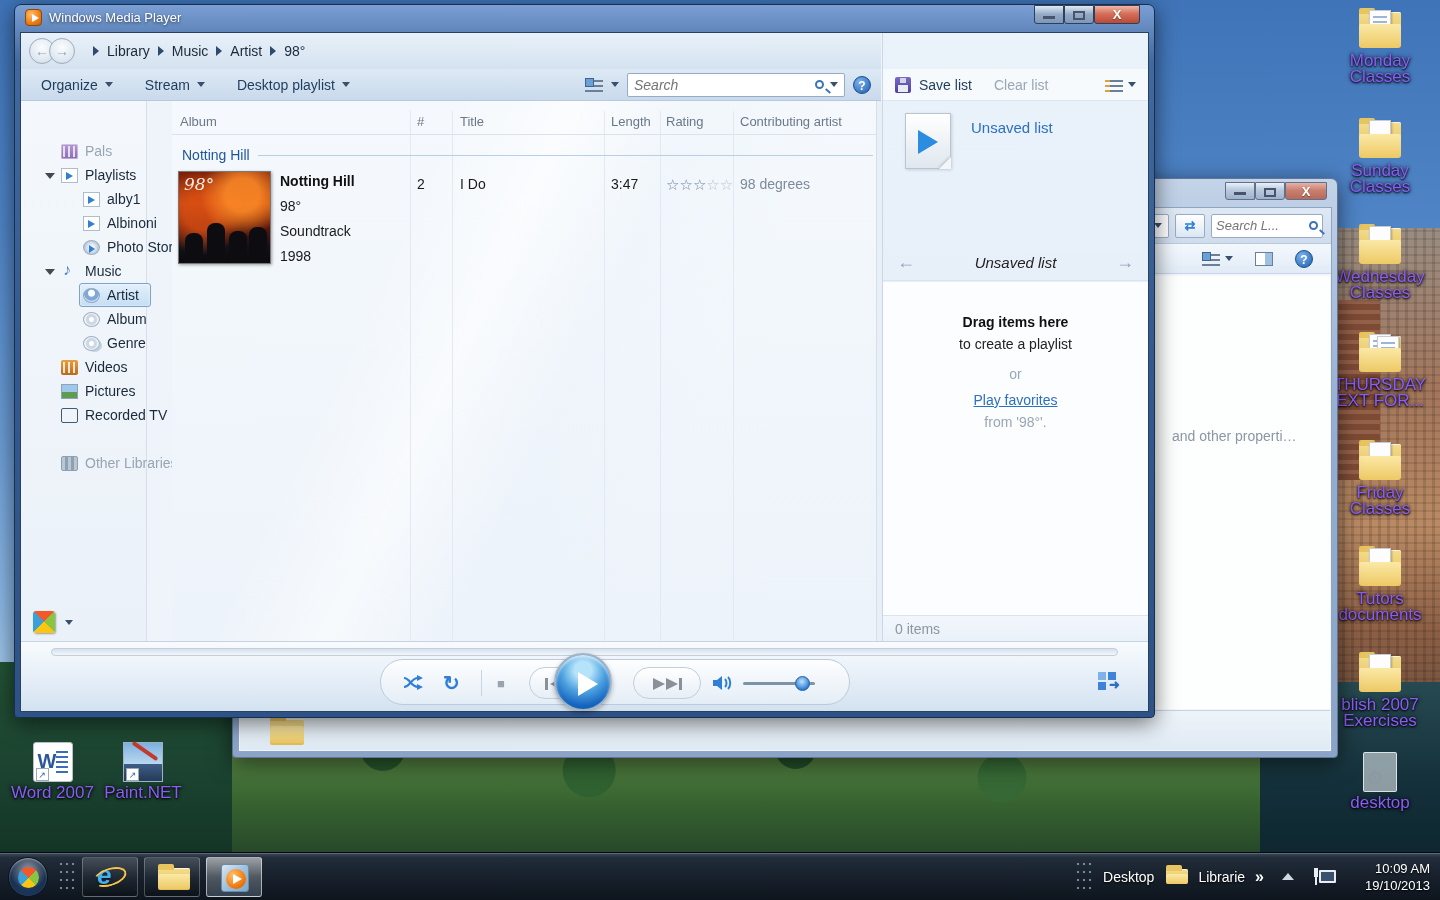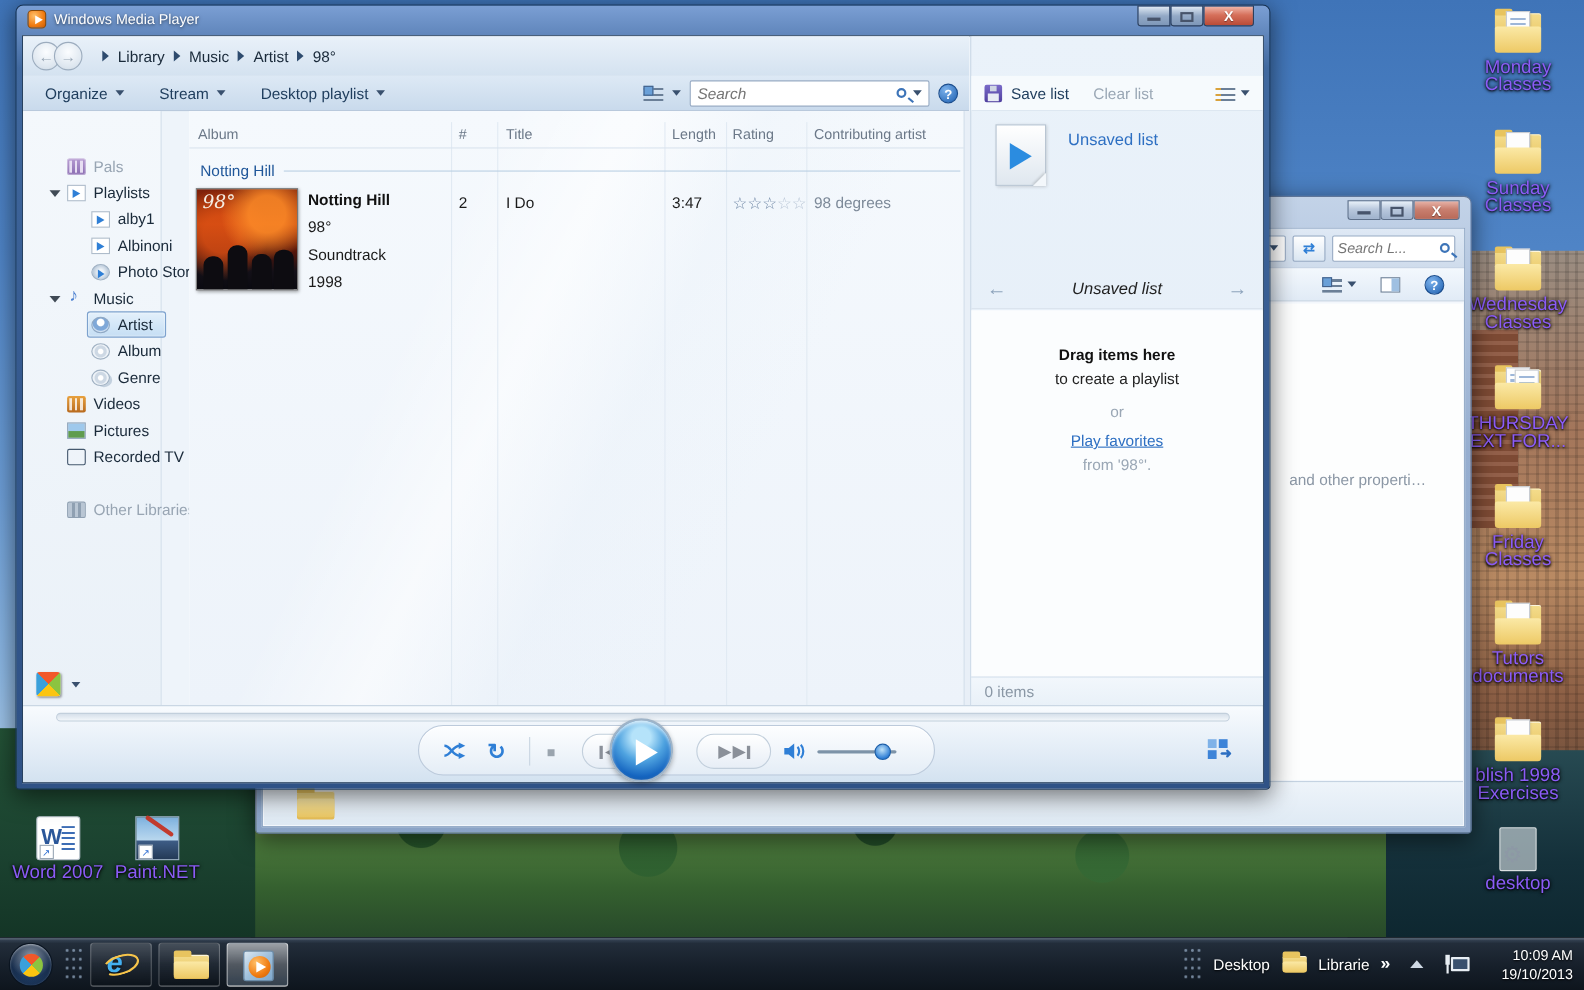--- a/index.html
+++ b/index.html
@@ -423,21 +423,21 @@
       <div class="folder-front"></div>
     </div>
   <span class="dlabel">Tutors documents</span>
 </div>
 <div class="dicon" style="left:1328px; top:652px;">
   <div class="ic-box">
       <div class="folder-back"></div>
       <div class="page"></div>
       <div class="folder-front"></div>
     </div>
-  <span class="dlabel">blish 1998 Exercises</span>
+  <span class="dlabel">blish 2007 Exercises</span>
 </div>
 <div class="dicon" style="left:1328px; top:752px;">
   <div class="file-gear"></div>
   <span class="dlabel">desktop</span>
 </div>
 
 <div class="dicon" style="left:-5px; top:742px; width:115px;">
   <div class="word-page">
       <div class="stripes"></div>
       <div class="sc-arrow"></div>

